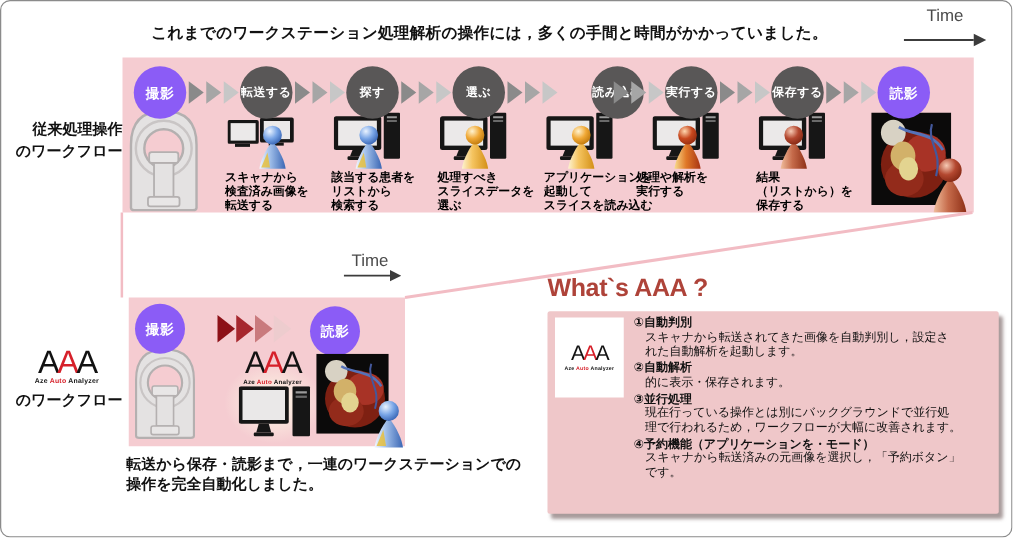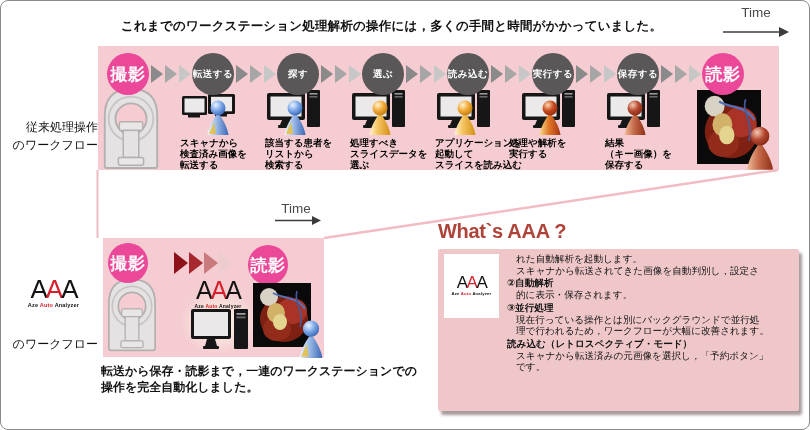--- a/index.html
+++ b/index.html
@@ -8,35 +8,35 @@
   .abs{position:absolute;}
   
   .intro{left:100px;top:17px;font-size:12.5px;font-weight:600;letter-spacing:0.2px;margin-left:20px;}
   .time-lbl{font-size:13.5px;color:#4a4a4a;text-align:center;}
   
   .band{left:97px;top:45px;width:681px;height:124px;background:#f5ccd1;}
   .aaa-box{left:102px;top:237px;width:221px;height:119px;background:#f5ccd1;}
   
   .circle{position:absolute;width:42px;height:42px;border-radius:50%;display:flex;align-items:center;
           justify-content:center;color:#fff;font-weight:600;font-size:9.5px;letter-spacing:0.5px;}
-  .circle.red{background:#ec4899;font-size:17px;}
+  .circle.red{background:#8b5cf6;font-size:11px;}
   .circle.gray{background:#595757;}
   
   .tri{display:inline-block;width:0;height:0;border-top:9px solid transparent;border-bottom:9px solid transparent;margin-right:2px;}
   .tri.t1{border-left:12px solid #8a8a8a;}
   .tri.t2{border-left:12px solid #a6a6a6;}
   .tri.t3{border-left:12px solid #c7c7c7;}
   .btri{display:inline-block;width:0;height:0;border-top:11px solid transparent;border-bottom:11px solid transparent;margin-right:1px;}
   .btri.b1{border-left:14px solid #8c1118;}
   .btri.b2{border-left:14px solid #a6272e;}
   .btri.b3{border-left:14px solid #c97a7d;}
   .btri.b4{border-left:14px solid #edccce;}
   
   .caption{position:absolute;width:92px;font-size:9.5px;line-height:11px;font-weight:600;color:#000;}
-  .side-label{left:8px;width:89px;text-align:right;font-size:12px;line-height:18px;font-weight:400;margin-top:24px;}
+  .side-label{left:8px;width:89px;text-align:right;font-size:12px;line-height:18px;font-weight:700;}
   
   .logo{text-align:center;line-height:1;}
   .logo .big{font-weight:normal;letter-spacing:-2px;color:#121212;}
   .logo-lg .big{font-size:26px;}
   .logo-md .big{font-size:25px;}
   .logo-sm .big{font-size:17px;letter-spacing:-1.5px;}
   .logo .red-letter{color:#d6202a;}
   .logo .sub{display:block;font-weight:bold;color:#121212;letter-spacing:0.2px;}
   .logo-lg .sub{font-size:5.5px;margin-top:1px;}
   .logo-md .sub{font-size:5px;margin-top:1px;}
@@ -236,21 +236,21 @@
       <div>選ぶ</div>
   </div>
 
   <svg class="abs" style="left:436px;top:89px;" width="58" height="46" viewBox="0 0 58 46">
     <use href="#gMonitor"></use>
     <g transform="translate(28,42)">
         <use href="#pBody" fill="url(#bOrange)"></use>
         <use href="#pHead" fill="url(#hOrange)"></use>
       </g>
   </svg>
-  <div class="circle gray abs" style="left:446px;top:52px;">
+  <div class="circle gray abs" style="left:472px;top:52px;">
       <span>読み込む</span>
     </div>
   <div class="abs" style="left:490px;top:64px;"><span class="tri t1"></span><span class="tri t2"></span><span class="tri t3"></span></div>
   <div class="caption" style="left:434px;top:136px;">
     <div>アプリケーションを</div>
       <div>起動して</div>
       <div>スライスを読み込む</div>
   </div>
 
   <svg class="abs" style="left:521px;top:89px;" width="58" height="46" viewBox="0 0 58 46">
@@ -275,21 +275,21 @@
         <use href="#pBody" fill="url(#bRed)"></use>
         <use href="#pHead" fill="url(#hRed)"></use>
       </g>
   </svg>
   <div class="circle gray abs" style="left:616px;top:52px;">
       <span>保存する</span>
     </div>
   <div class="abs" style="left:660px;top:64px;"><span class="tri t1"></span><span class="tri t2"></span><span class="tri t3"></span></div>
   <div class="caption" style="left:604px;top:136px;">
     <div>結果</div>
-      <div>（キー画像）を</div>
+      <div>（リストから）を</div>
       <div>保存する</div>
   </div>
 
   <svg class="abs" style="left:696px;top:89px;" width="64" height="74" viewBox="0 0 58 64" preserveAspectRatio="none">
       <use href="#gHeart"></use>
     </svg>
   <svg class="abs" style="left:742px;top:124px;" width="34" height="46" viewBox="-12 -33 24 37">
     <use href="#pBody" fill="url(#bRed)"></use>
       <use href="#pHead" fill="url(#hRed)"></use>
   </svg>
@@ -355,33 +355,34 @@
   </div>
   <div class="abs wa-box">
     <div class="wa-white">
       <div class="logo logo-sm" style="margin-top:20px;">
         <span class="big"><span>A</span><span class="red-letter">A</span><span>A</span></span>
         <span class="sub"><span>Aze</span> <span class="red-word">Auto</span> <span>Analyzer</span></span>
       </div>
     </div>
     <div class="wa-col">
       <div class="wa-item">
+        <div class="wa-t">①自動判別</div>
+        <div class="wa-l">スキャナから転送されてきた画像を自動判別し，設定さ</div>
         <div class="wa-l">れた自動解析を起動します。</div>
-        <div class="wa-l">スキャナから転送されてきた画像を自動判別し，設定さ</div>
       </div>
       <div class="wa-item">
         <div class="wa-t">②自動解析</div>
         <div class="wa-l">的に表示・保存されます。</div>
       </div>
       <div class="wa-item">
         <div class="wa-t">③並行処理</div>
         <div class="wa-l">現在行っている操作とは別にバックグラウンドで並行処</div>
         <div class="wa-l">理で行われるため，ワークフローが大幅に改善されます。</div>
       </div>
       <div class="wa-item">
-        <div class="wa-t">読み込む（レトロスペクティブ・モード）</div>
+        <div class="wa-t">④予約機能（アプリケーションを・モード）</div>
         <div class="wa-l">スキャナから転送済みの元画像を選択し，「予約ボタン」</div>
         <div class="wa-l">です。</div>
       </div>
     </div>
   </div>
 
 </div>
 
 </body></html>

